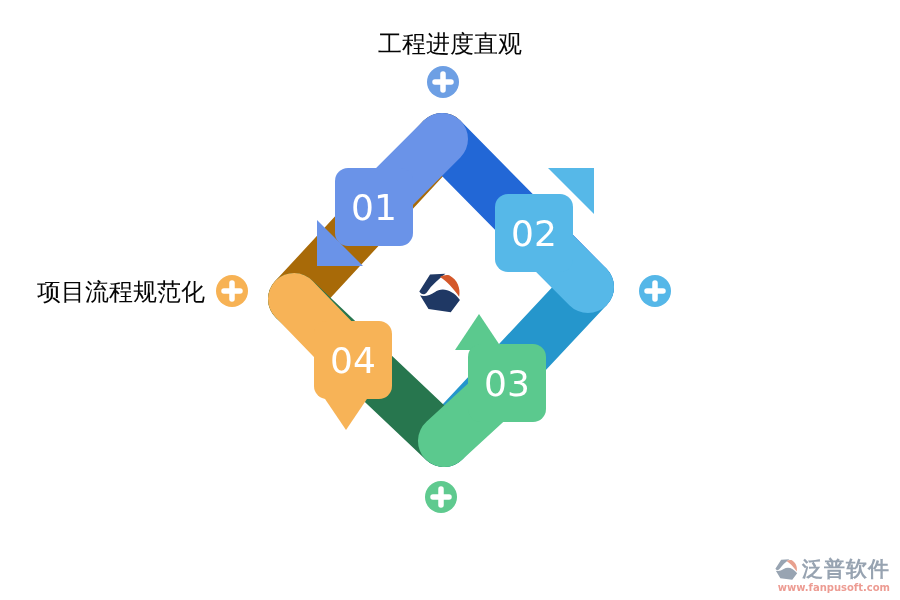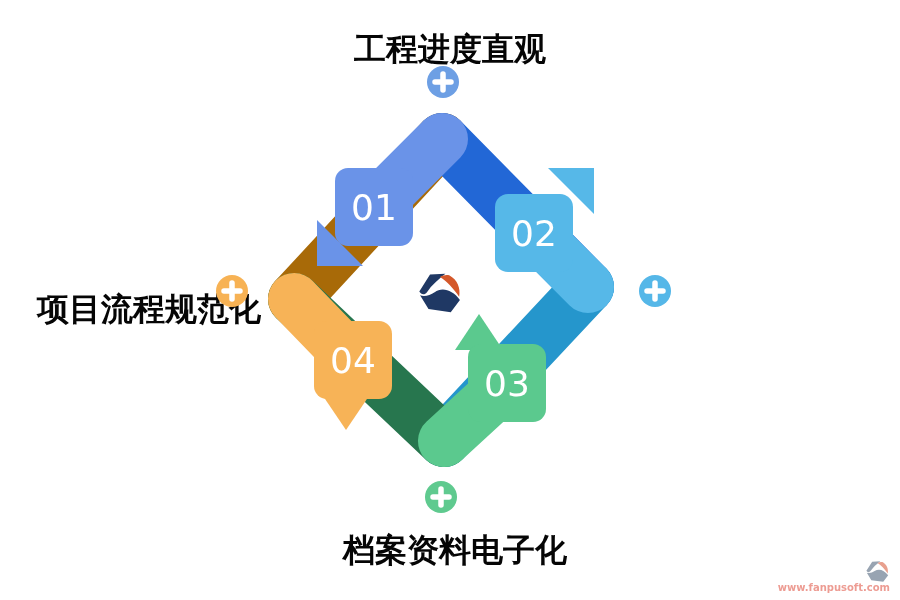--- a/index.html
+++ b/index.html
@@ -1,21 +1,21 @@
 <!DOCTYPE html>
 <html><head>
 <meta charset="utf-8">
 <style>
   html,body{margin:0;padding:0;background:#fff;}
   #stage{
     position:relative;width:900px;height:600px;background:#ffffff;overflow:hidden;
     font-family:"DejaVu Sans","Liberation Sans",sans-serif;
   }
   .lbl{
-    position:absolute;font-weight:700;font-size:32px;color:#050505;
+    position:absolute;font-weight:400;font-size:24px;color:#050505;
     white-space:nowrap;line-height:1.15;
   }
   .centerx{transform:translateX(-50%);}
   .plus{position:absolute;width:34px;height:34px;}
   .cycle-svg{position:absolute;left:250px;top:103px;width:380px;height:380px;}
   .band{fill:none;stroke-width:52;stroke-linecap:round;}
   .num{font-size:36px;font-family:"DejaVu Sans","Liberation Sans",sans-serif;}
   .center-logo{position:absolute;left:417px;top:271px;width:46px;height:44px;}
   .watermark{position:absolute;right:10px;bottom:7px;text-align:right;}
   .wm-row{display:flex;align-items:center;justify-content:flex-end;gap:3px;}
@@ -32,31 +32,30 @@
   <svg class="plus" style="left:426px;top:65px;" viewBox="0 0 34 34">
     <circle cx="17" cy="17" r="16" fill="#6D9FE4"></circle>
     <path d="M9,17 H25 M17,9 V25" stroke="#ffffff" stroke-width="5.5" stroke-linecap="round" fill="none"></path>
   </svg>
 
   <svg class="plus" style="left:638px;top:274px;" viewBox="0 0 34 34">
     <circle cx="17" cy="17" r="16" fill="#55B7E8"></circle>
     <path d="M9,17 H25 M17,9 V25" stroke="#ffffff" stroke-width="5.5" stroke-linecap="round" fill="none"></path>
   </svg>
 
-  <div class="lbl" style="left:37px;top:279px;margin-top:12px;">项目流程规范化</div>
+  <div class="lbl" style="left:37px;top:279px;">项目流程规范化</div>
   <svg class="plus" style="left:215px;top:274px;" viewBox="0 0 34 34">
     <circle cx="17" cy="17" r="16" fill="#F7B254"></circle>
     <path d="M9,17 H25 M17,9 V25" stroke="#ffffff" stroke-width="5.5" stroke-linecap="round" fill="none"></path>
   </svg>
 
   <svg class="plus" style="left:424px;top:480px;" viewBox="0 0 34 34">
     <circle cx="17" cy="17" r="16" fill="#5FCA8F"></circle>
     <path d="M9,17 H25 M17,9 V25" stroke="#ffffff" stroke-width="5.5" stroke-linecap="round" fill="none"></path>
   </svg>
-  <div class="lbl centerx" style="left:455px;top:532px;">档案资料电子化</div>
 
   <svg class="cycle-svg" viewBox="0 0 380 380">
 
     <line class="band" x1="44" y1="196" x2="192" y2="36" stroke="#A86A08"></line>
     <line class="band" x1="192" y1="36" x2="338" y2="184" stroke="#2267D6"></line>
     <line class="band" x1="338" y1="184" x2="194" y2="338" stroke="#2596CC"></line>
     <line class="band" x1="194" y1="338" x2="44" y2="196" stroke="#27764E"></line>
 
     <g>
       <line class="band" x1="120" y1="108" x2="192" y2="36" stroke="#6A93E8"></line>
@@ -93,17 +92,18 @@
     <path d="M4,31 L15,49 L44,53 L56,37 C46,24 33,20 23,27 C17,31 10,33 4,31 Z" fill="#1F3864"></path>
   </svg>
 
   <div class="watermark">
     <div class="wm-row">
       <svg class="wm-glyph" viewBox="0 0 60 56">
         <path d="M3,26 L17,4 L37,3 C28,10 19,18 13,27 C9,32 5,29 3,26 Z" fill="#98A4B2"></path>
         <path d="M42,5 C53,11 57,22 55,33 C48,22 39,13 30,7 C34,5 38,4 42,5 Z" fill="#E8A08E"></path>
         <path d="M4,31 L15,49 L44,53 L56,37 C46,24 33,20 23,27 C17,31 10,33 4,31 Z" fill="#98A4B2"></path>
       </svg>
+      <span class="wm-brand">泛普软件</span>
     </div>
     <div class="wm-url">www.fanpusoft.com</div>
   </div>
 
 </div>
 
 </body></html>

